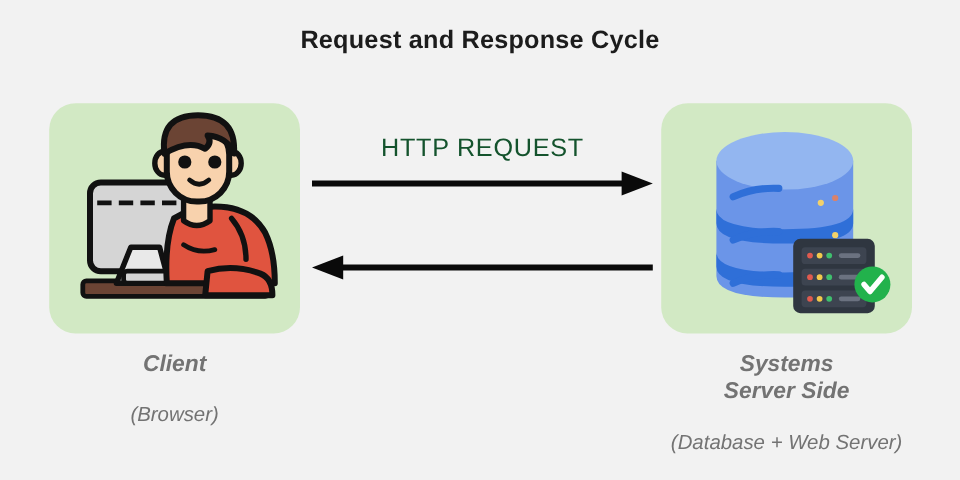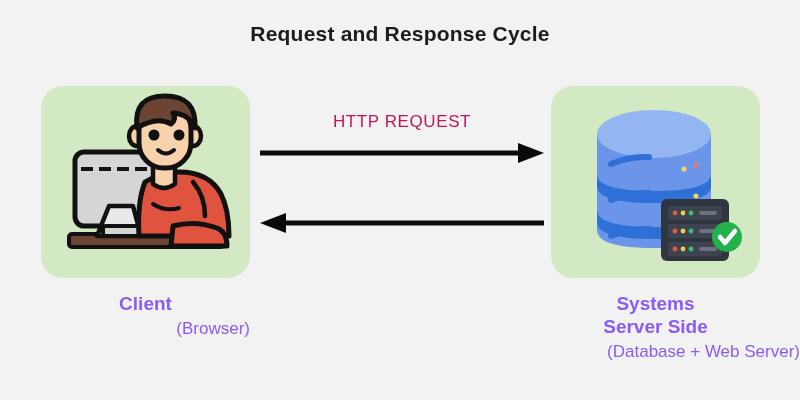--- a/index.html
+++ b/index.html
@@ -43,53 +43,53 @@
 
   .node-icon {
     position: absolute;
     inset: 0;
   }
 
   
   .node-label {
     position: absolute;
     text-align: center;
-    color: #8b5cf6;
+    color: #737373;
+    font-style: italic;
   }
   .node-label .title-line {
     font-size: 19px;
     font-weight: bold;
     line-height: 23px;
     display: block;
   }
   .node-label .sub-line {
     font-size: 17px;
     font-weight: normal;
     line-height: 23px;
     display: block;
-    margin-top: 2px;
-    text-align: right;
+    margin-top: 19px;
   }
   #client-label { left: 41px;  top: 292px; width: 209px; }
   #server-label { left: 511px; top: 292px; width: 289px; }
 
   
   .arrow-group {
     position: absolute;
   }
   #request-arrow  { left: 258px; top: 112px; width: 288px; height: 50px; }
   #response-arrow { left: 255px; top: 206px; width: 291px; height: 62px; }
 
   .arrow-label {
     position: absolute;
     left: 0;
     width: 100%;
     text-align: center;
-    font-size: 17px;
-    color: #be185d;
+    font-size: 21px;
+    color: #14532d;
     letter-spacing: 0.6px;
     white-space: nowrap;
   }
   #request-arrow .arrow-label  { top: 0px; }
   #response-arrow .arrow-label { bottom: 0px; }
 
   .arrow-svg { position: absolute; left: 0; }
   #request-arrow .arrow-svg  { top: 30px; }
   #response-arrow .arrow-svg { top: 6px; }
 </style>

